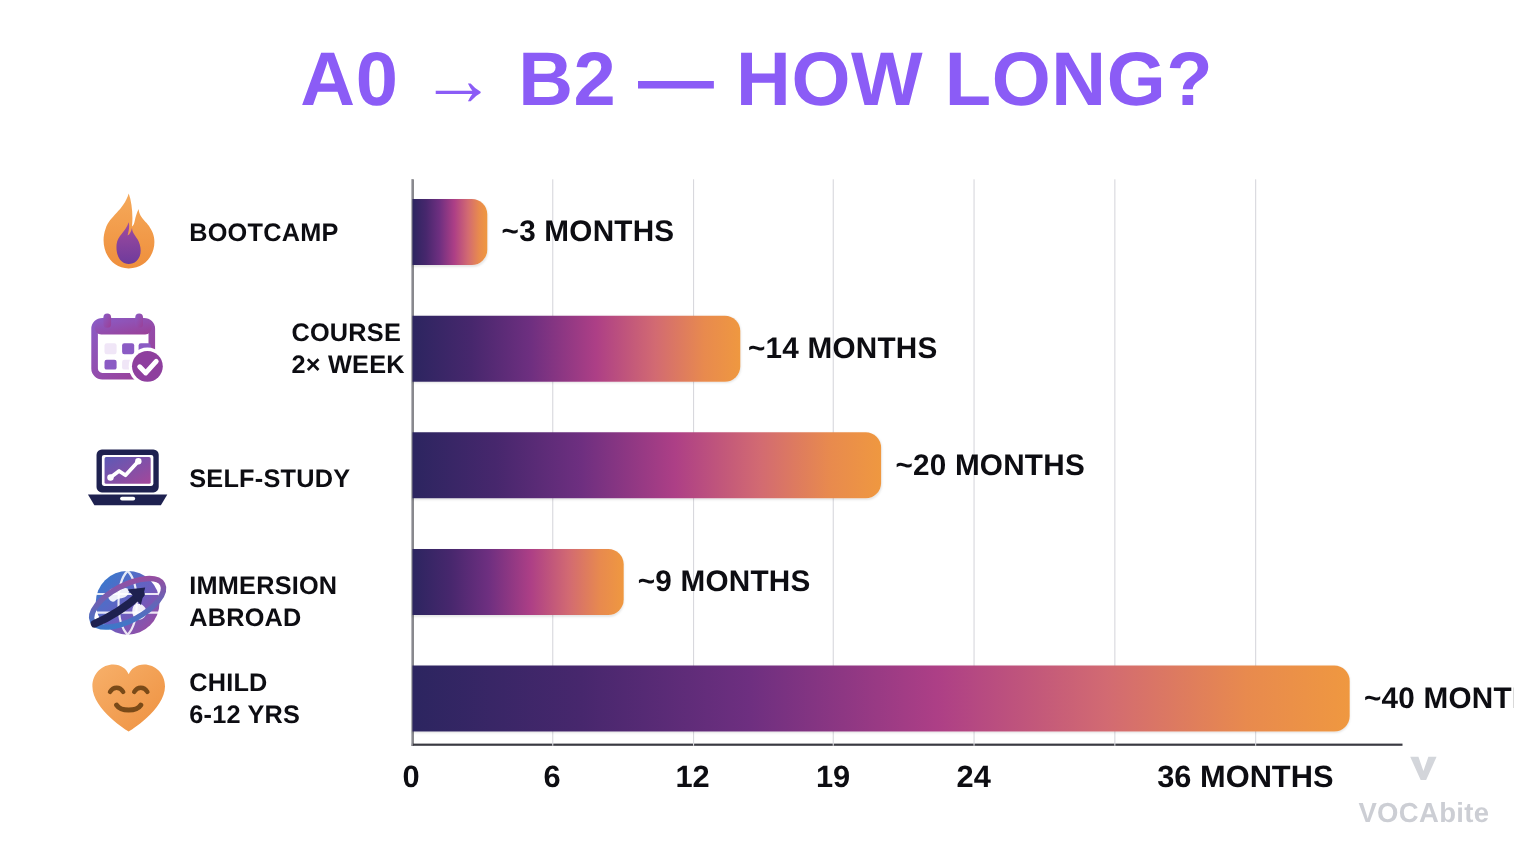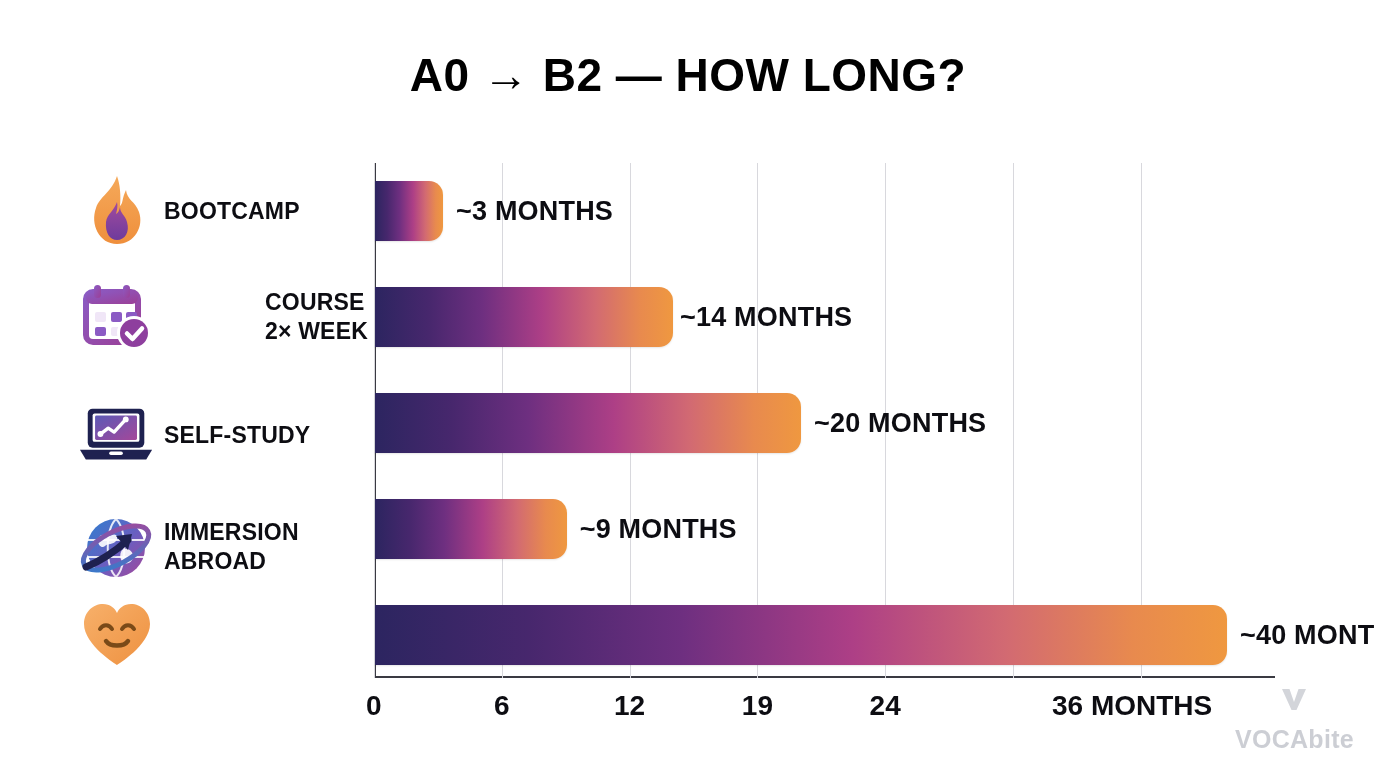--- a/index.html
+++ b/index.html
@@ -12,28 +12,28 @@
 
   body {
     background: #ffffff;
     font-family: "Liberation Sans", sans-serif;
     position: relative;
   }
 
   
   #chart-title {
     position: absolute;
-    top: 48px;
+    top: 32px;
     left: 0;
     width: 1376px;
     text-align: center;
-    font-size: 46px;
+    font-size: 69px;
     font-weight: bold;
     letter-spacing: 0.5px;
-    color: #000000;
+    color: #8b5cf6;
     white-space: nowrap;
     font-stretch: condensed;
   }
 
   
   #plot-area {
     position: absolute;
     left: 374px;
     top: 163px;
     width: 901px;
@@ -99,21 +99,21 @@
   }
 
   
   .cat-block {
     position: absolute;
     left: 78px;
     width: 290px;
     height: 60px;
     display: flex;
     align-items: center;
-    gap: 8px;
+    gap: 16px;
   }
 
   .cat-icon {
     width: 78px;
     height: 72px;
     flex: 0 0 78px;
     display: flex;
     align-items: center;
     justify-content: center;
   }
@@ -320,13 +320,15 @@
             <stop offset="100%" stop-color="#ee9140"></stop>
       </linearGradient>
         </defs>
       <path d="M37 64 C37 64 4 44 4 23 C4 11 13 3 23 3 C30 3 35 7 37 12 C39 7 44 3 51 3
                C61 3 70 11 70 23 C70 44 37 64 37 64 Z" fill="url(#gHeart)"></path>
       <path d="M20 28 C23 23 29 23 32 28" fill="none" stroke="#7a4a18" stroke-width="4" stroke-linecap="round"></path>
       <path d="M42 28 C45 23 51 23 54 28" fill="none" stroke="#7a4a18" stroke-width="4" stroke-linecap="round"></path>
       <path d="M26 40 C30 46 44 46 48 40" fill="none" stroke="#7a4a18" stroke-width="4.5" stroke-linecap="round"></path>
     </svg>
     </span>
+    <div class="cat-label">CHILD
+6-12 YRS</div>
   </div>
 
 </body></html>

